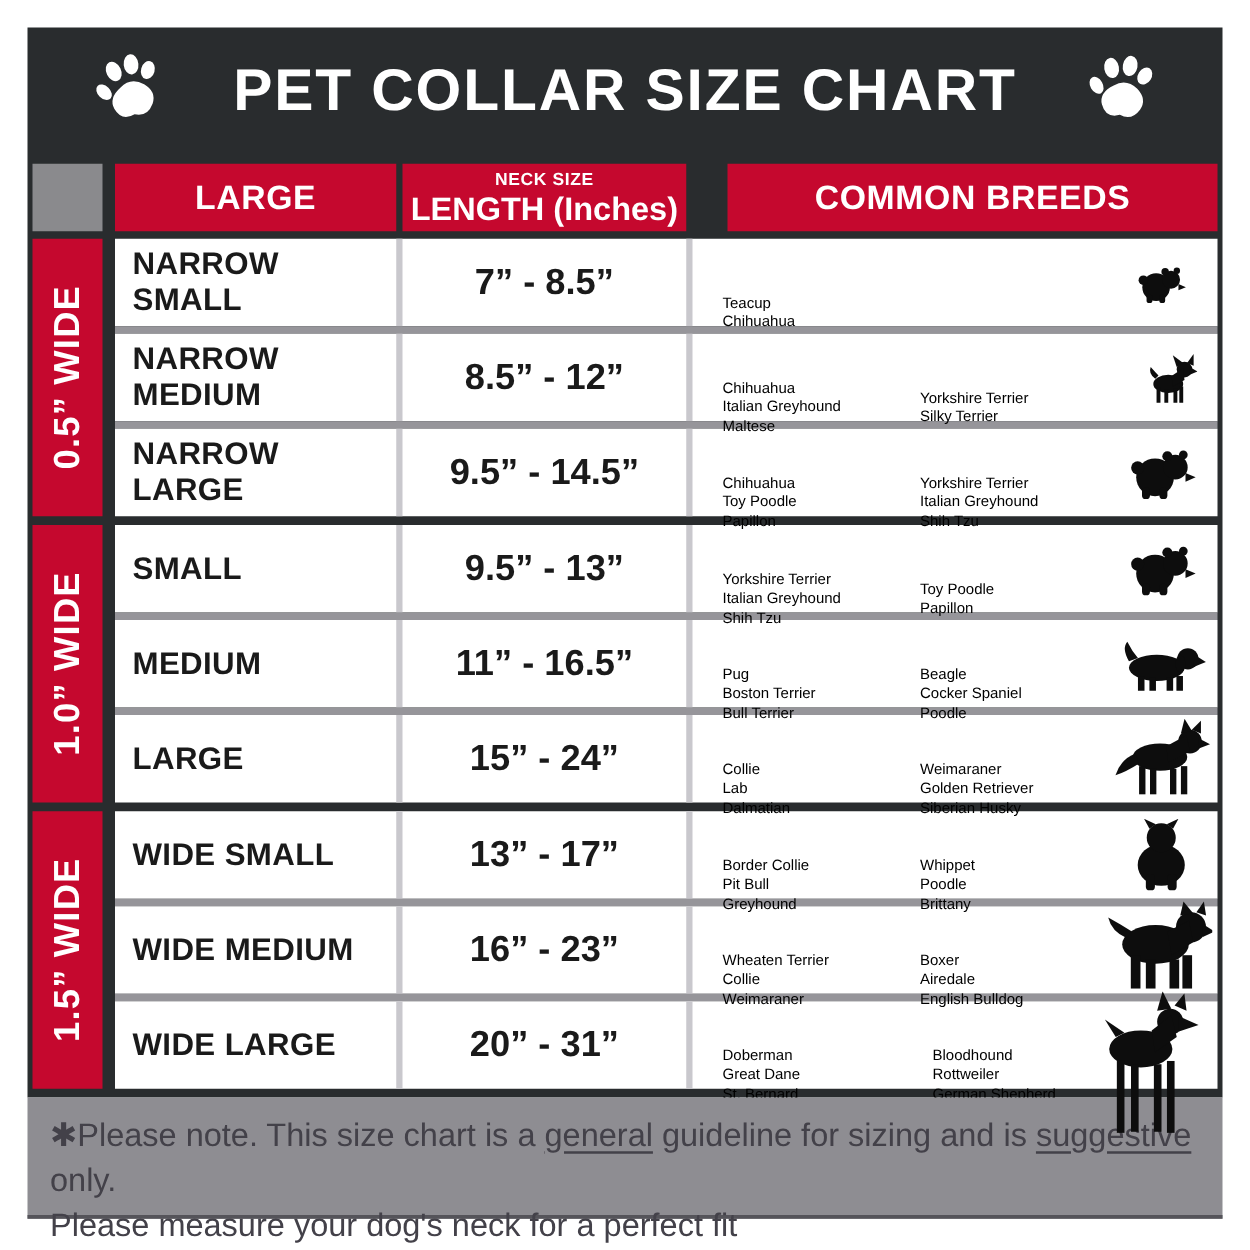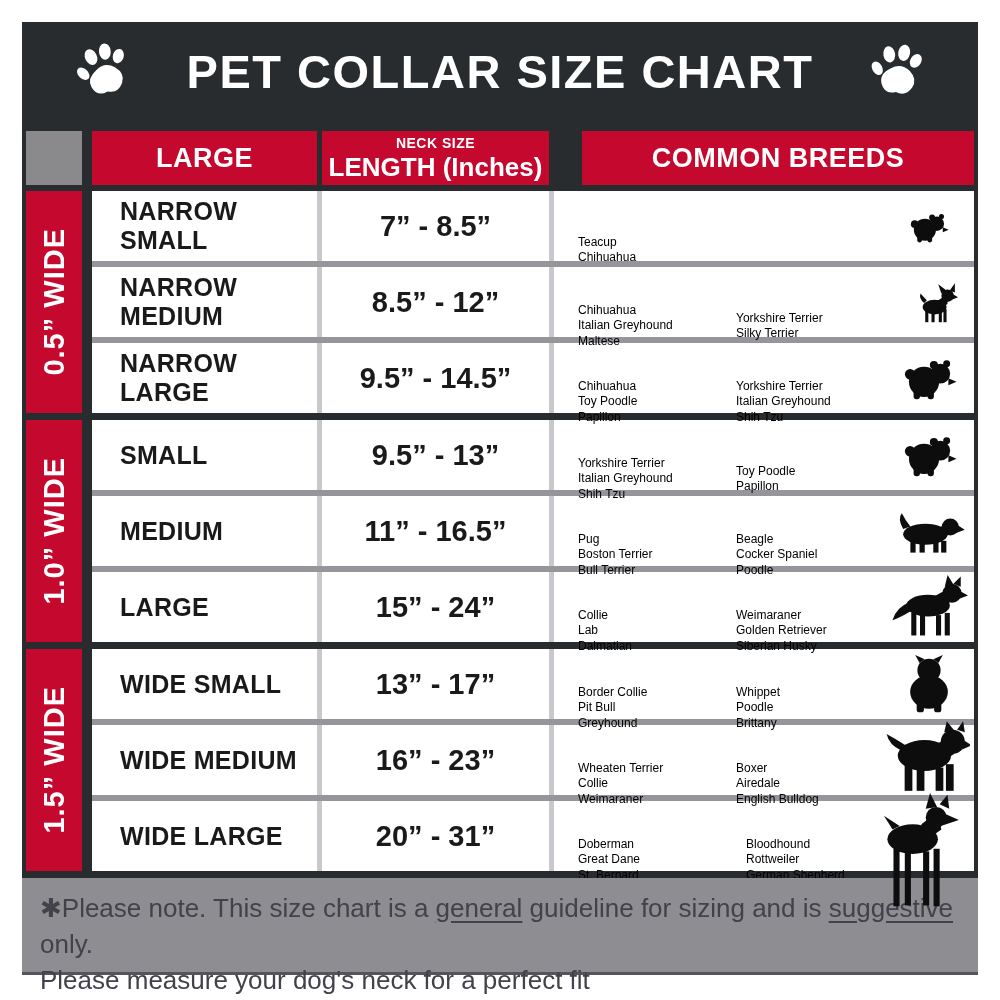--- a/index.html
+++ b/index.html
@@ -34,21 +34,21 @@
   .group { display:flex; margin-bottom:7px; }
   .band { width:56px; background:#c5082e; display:flex; align-items:center; justify-content:center; }
   .band-label { writing-mode:vertical-rl; transform:rotate(180deg); color:#ffffff;
     font-weight:bold; font-size:29px; letter-spacing:1px; white-space:nowrap; }
   .rows { flex:1; margin-left:10px; display:flex; flex-direction:column; }
   .row { display:flex; height:70px; background:#ffffff; }
   .hdiv { height:6px; background:#96959a; }
   .vdiv { width:5px; background:#c9c8cd; }
 
   .cell { color:#1a1a1a; }
-  .cell.size-c { width:225px; display:flex; align-items:center; padding-left:28px;
+  .cell.size-c { width:225px; display:flex; align-items:center; padding-left:14px;
     font-weight:bold; font-size:25px; letter-spacing:0.3px; }
   .cell.len-c { width:227px; display:flex; align-items:center; justify-content:center;
     font-weight:bold; font-size:29px; }
   .cell.breeds-c { flex:1; position:relative; display:flex; align-items:center; padding-left:24px; }
   .breed-list { font-size:12px; line-height:1.28; color:#000000; white-space:pre-line;margin-top:48px; }
   .breed-list.bl-left { width:158px; }
   .breed-list.bl-right { width:168px; }
 
   .breed-icon { position:absolute; fill:#0d0d0d; z-index:5; }
   .ic-r1 { width:44px; height:34px; right:22px; bottom:16px; }

